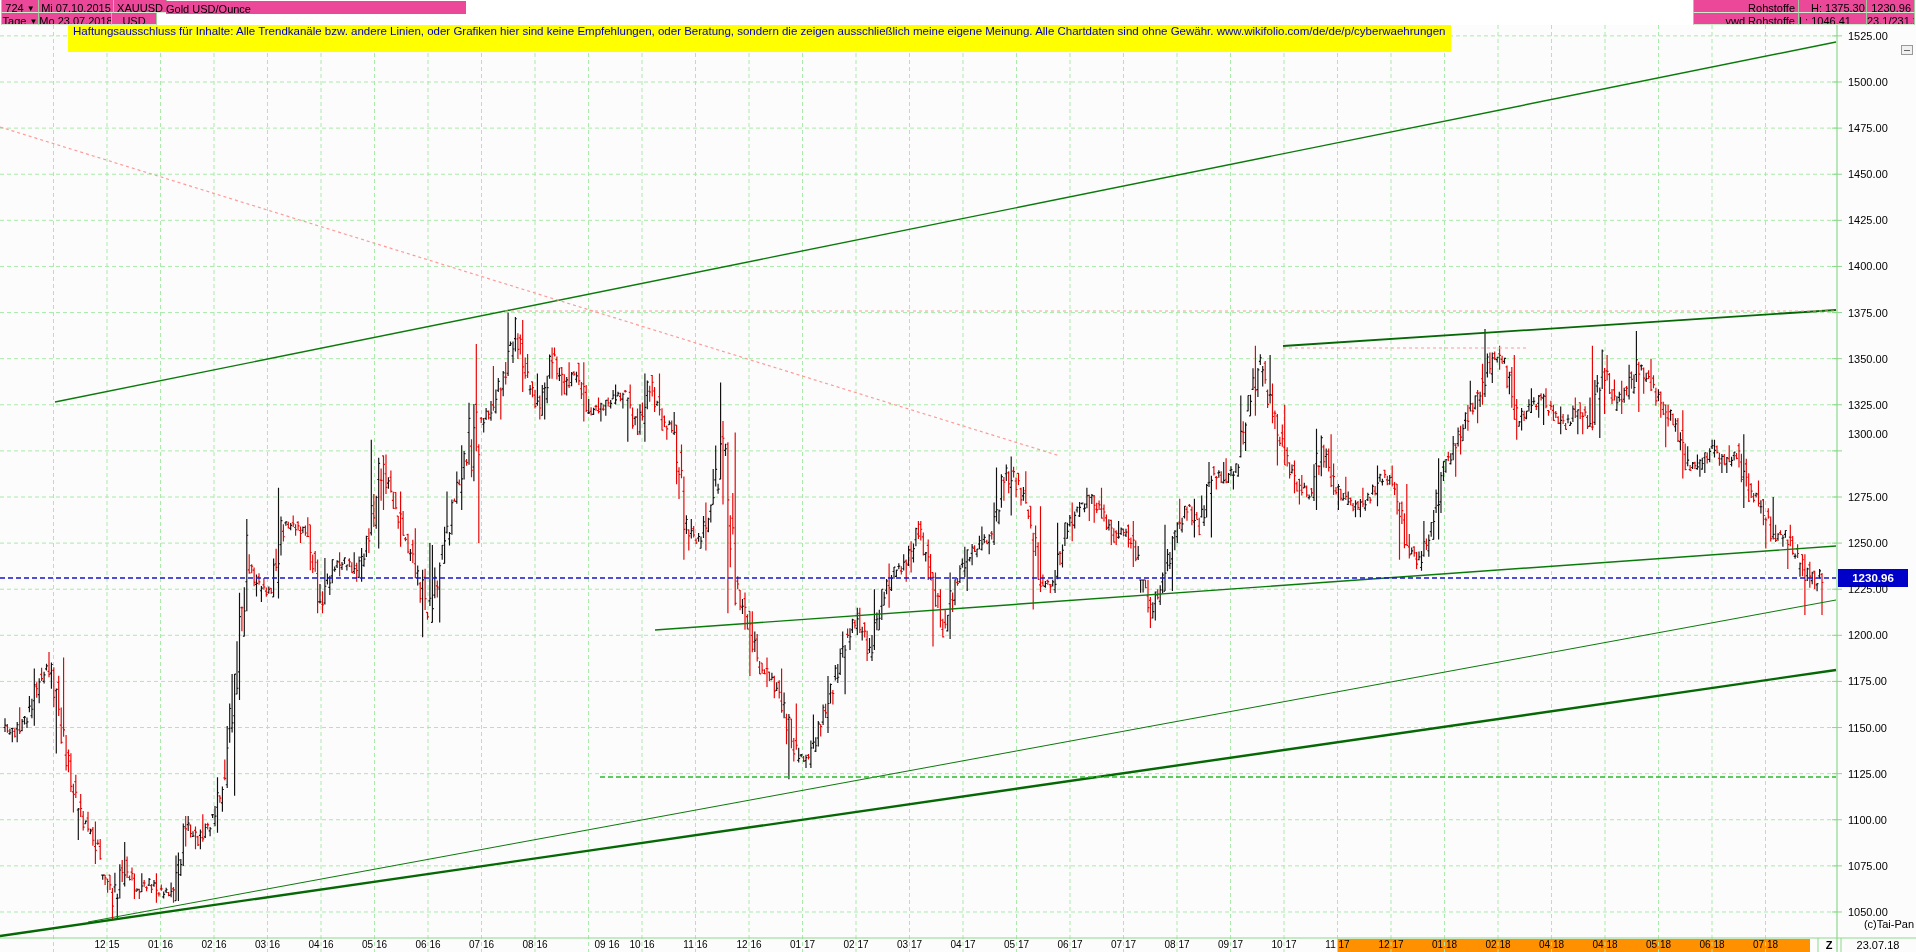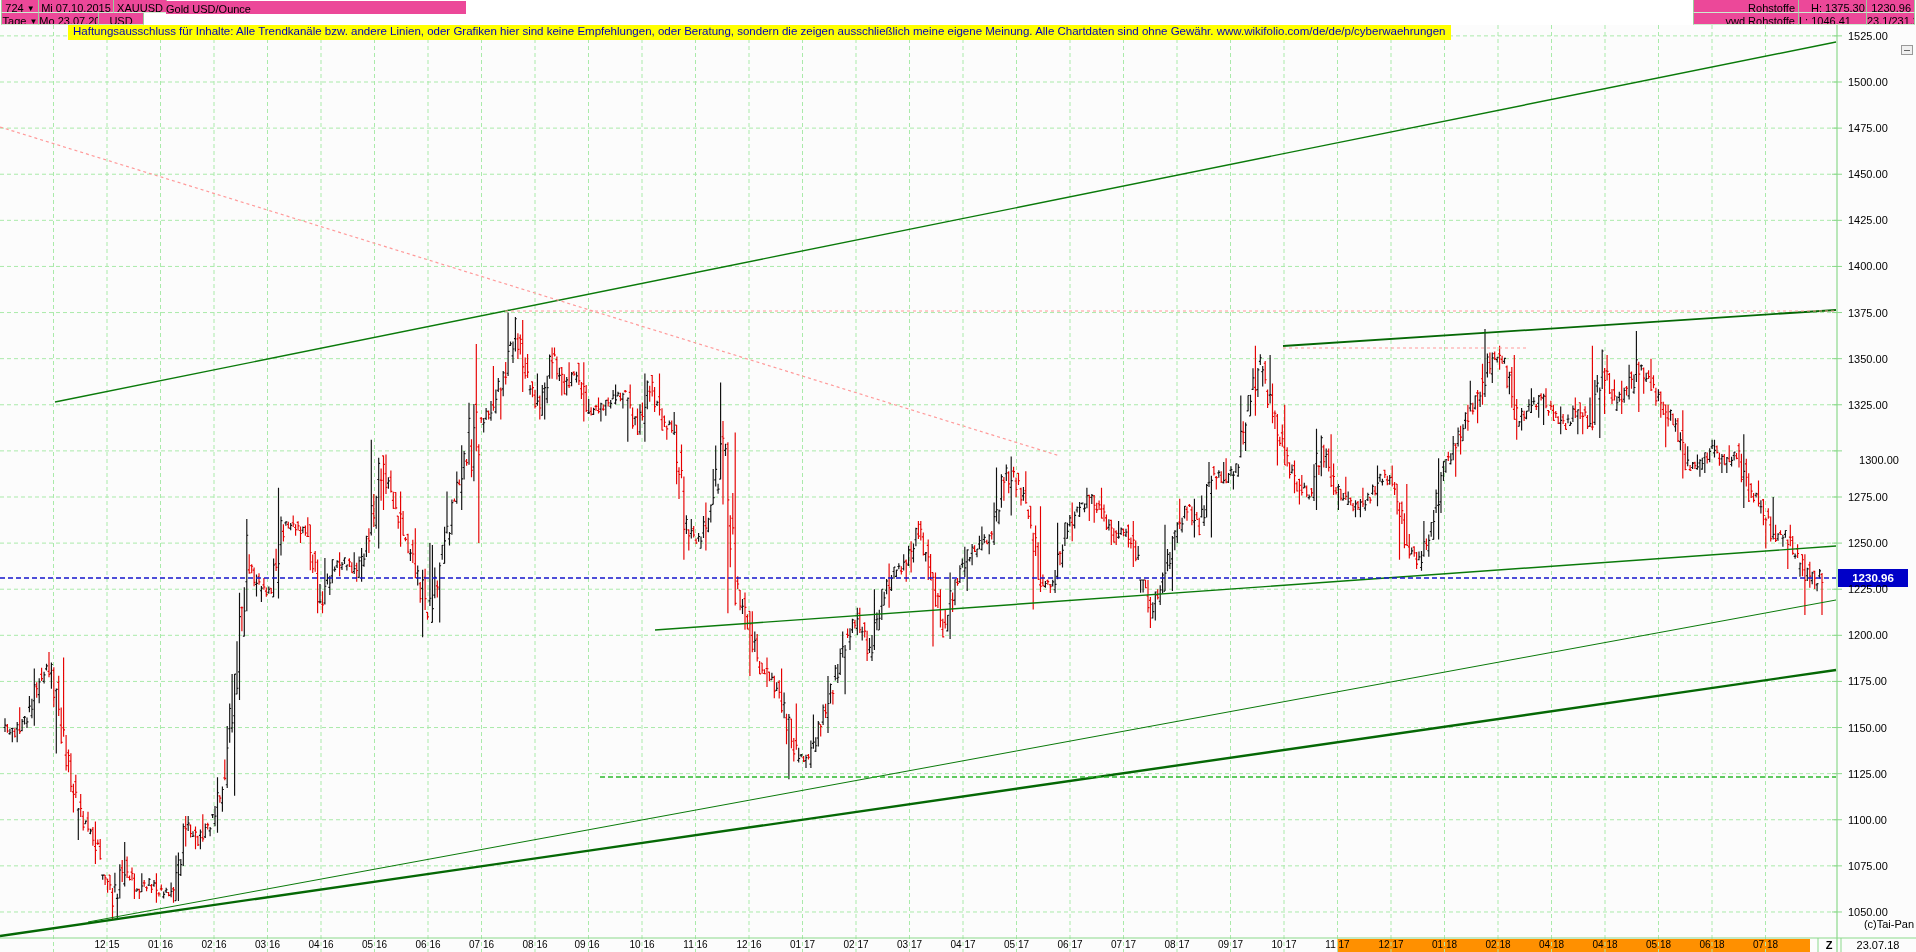--- a/index.html
+++ b/index.html
@@ -9,21 +9,21 @@
   svg{position:absolute;left:0;top:0;}
   
   .hdr{position:absolute;top:0;left:0;width:1916px;height:25px;background:#ffffff;font-size:11px;color:#000;}
   .cell{position:absolute;box-sizing:border-box;border-left:1px solid #9ccc9c;border-bottom:1px solid #cfeccf;
         height:12.5px;line-height:16px;white-space:nowrap;overflow:hidden;background:#ec4899;}
   .cell.rt{text-align:right;padding-right:3px;}
   .cell.ct{text-align:center;}
   .arrow{font-size:8px;vertical-align:1px;}
   .noborder{border:none;}
   
-  #disclaimer{position:absolute;left:68px;top:25px;height:15px;line-height:13px;background:#ffff00;
+  #disclaimer{position:absolute;left:68px;top:25px;height:27px;line-height:13px;background:#ffff00;
               color:#0000bb;font-size:11.5px;padding:0 5px;white-space:nowrap;}
   
   .flabel{position:absolute;top:939px;height:12px;line-height:12px;font-size:10px;color:#000;transform:translateX(-50%);white-space:nowrap;}
   #taipan{position:absolute;top:918px;left:1836px;width:78px;text-align:right;font-size:11px;color:#000;}
   #zcell{position:absolute;top:939px;left:1818px;width:22px;text-align:center;font-size:11px;font-weight:bold;color:#000;}
   #fdate{position:absolute;top:939px;left:1842px;width:72px;text-align:center;font-size:11px;color:#000;}
   
   .ylab{position:absolute;left:1848px;width:62px;font-size:11px;color:#000;height:12px;line-height:12px;}
   
   #ptag{position:absolute;left:1838px;top:569px;width:70px;height:18px;background:#0000c8;color:#fff;
@@ -130,21 +130,21 @@
       <line x1="600" y1="777" x2="1836" y2="777" stroke="#2db82d" stroke-width="1.3" stroke-dasharray="5,3"></line>
       <line x1="0" y1="578" x2="1836" y2="578" stroke="#1515cc" stroke-width="1.4" stroke-dasharray="5,3"></line>
     </svg>
 
   <div class="hdr">
     <div class="cell ct" style="left:1px;top:0;width:37px"><span>724</span> <span class="arrow">▼</span></div>
     <div class="cell ct" style="left:1px;top:12.5px;width:37px"><span>Tage</span> <span class="arrow">▼</span></div>
     <div class="cell ct" style="left:38px;top:0;width:75px">Mi 07.10.2015</div>
     <div class="cell ct" style="left:38px;top:12.5px;width:75px">Mo 23.07.2018</div>
     <div class="cell ct" style="left:113px;top:0;width:54px;border-right:1px solid #9ccc9c">XAUUSD</div>
-    <div class="cell ct" style="left:98px;top:12.5px;width:46px;border-right:1px solid #9ccc9c">USD</div>
+    <div class="cell ct" style="left:111px;top:12.5px;width:46px;border-right:1px solid #9ccc9c">USD</div>
     <div class="cell noborder" style="left:166px;top:1px;width:300px">Gold USD/Ounce</div>
     <div class="cell rt" style="left:1693px;top:0;width:105px">Rohstoffe</div>
     <div class="cell rt" style="left:1693px;top:12.5px;width:105px">vwd Rohstoffe</div>
     <div class="cell" style="left:1798px;top:0;width:68px;padding-left:12px">H: 1375.30</div>
     <div class="cell" style="left:1798px;top:12.5px;width:68px;">L: 1046.41</div>
     <div class="cell rt" style="left:1866px;top:0;width:49px;border-right:1px solid #9ccc9c">1230.96</div>
     <div class="cell rt" style="left:1866px;top:12.5px;width:49px;border-right:1px solid #9ccc9c">23.1/231.2</div>
   </div>
 
   <div id="disclaimer">Haftungsausschluss für Inhalte: Alle Trendkanäle bzw. andere Linien, oder Grafiken hier sind keine Empfehlungen, oder Beratung, sondern die zeigen ausschließlich meine eigene Meinung. Alle Chartdaten sind ohne Gewähr.  www.wikifolio.com/de/de/p/cyberwaehrungen</div>
@@ -159,21 +159,21 @@
   <div id="ylabels">
       <div class="ylab" style="top: 29.89px;">1525.00</div>
       <div class="ylab" style="top: 76px;">1500.00</div>
       <div class="ylab" style="top: 122.11px;">1475.00</div>
       <div class="ylab" style="top: 168.22px;">1450.00</div>
       <div class="ylab" style="top: 214.33px;">1425.00</div>
       <div class="ylab" style="top: 260.44px;">1400.00</div>
       <div class="ylab" style="top: 306.55px;">1375.00</div>
       <div class="ylab" style="top: 352.66px;">1350.00</div>
       <div class="ylab" style="top: 398.77px;">1325.00</div>
-      <div class="ylab" style="top: 454px; text-align: center;">1300.00</div>
+      <div class="ylab" style="top: 428px;">1300.00</div>
       <div class="ylab" style="top: 490.99px;">1275.00</div>
       <div class="ylab" style="top: 537.1px;">1250.00</div>
       <div class="ylab" style="top: 583.21px;">1225.00</div>
       <div class="ylab" style="top: 629.32px;">1200.00</div>
       <div class="ylab" style="top: 675.43px;">1175.00</div>
       <div class="ylab" style="top: 721.54px;">1150.00</div>
       <div class="ylab" style="top: 767.65px;">1125.00</div>
       <div class="ylab" style="top: 813.76px;">1100.00</div>
       <div class="ylab" style="top: 859.87px;">1075.00</div>
       <div class="ylab" style="top: 905.98px;">1050.00</div>
@@ -181,21 +181,21 @@
   <div id="xlabels">
       <div class="flabel" style="left: 107px;">12 15</div>
       <div class="flabel" style="left: 160.5px;">01 16</div>
       <div class="flabel" style="left: 214px;">02 16</div>
       <div class="flabel" style="left: 267.5px;">03 16</div>
       <div class="flabel" style="left: 321px;">04 16</div>
       <div class="flabel" style="left: 374.5px;">05 16</div>
       <div class="flabel" style="left: 428px;">06 16</div>
       <div class="flabel" style="left: 481.5px;">07 16</div>
       <div class="flabel" style="left: 535px;">08 16</div>
-      <div class="flabel" style="left: 587px;">09 16</div>
+      <div class="flabel" style="left: 607px;">09 16</div>
       <div class="flabel" style="left: 642px;">10 16</div>
       <div class="flabel" style="left: 695.5px; text-align: right;">11 16</div>
       <div class="flabel" style="left: 749px;">12 16</div>
       <div class="flabel" style="left: 802.5px;">01 17</div>
       <div class="flabel" style="left: 856px;">02 17</div>
       <div class="flabel" style="left: 909.5px;">03 17</div>
       <div class="flabel" style="left: 963px;">04 17</div>
       <div class="flabel" style="left: 1016.5px;">05 17</div>
       <div class="flabel" style="left: 1070px;">06 17</div>
       <div class="flabel" style="left: 1123.5px;">07 17</div>

